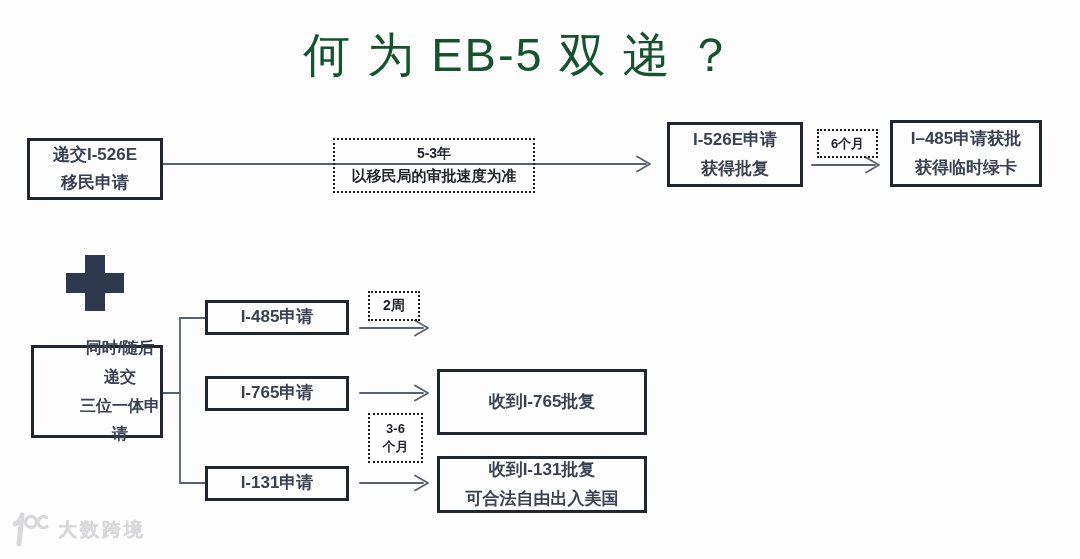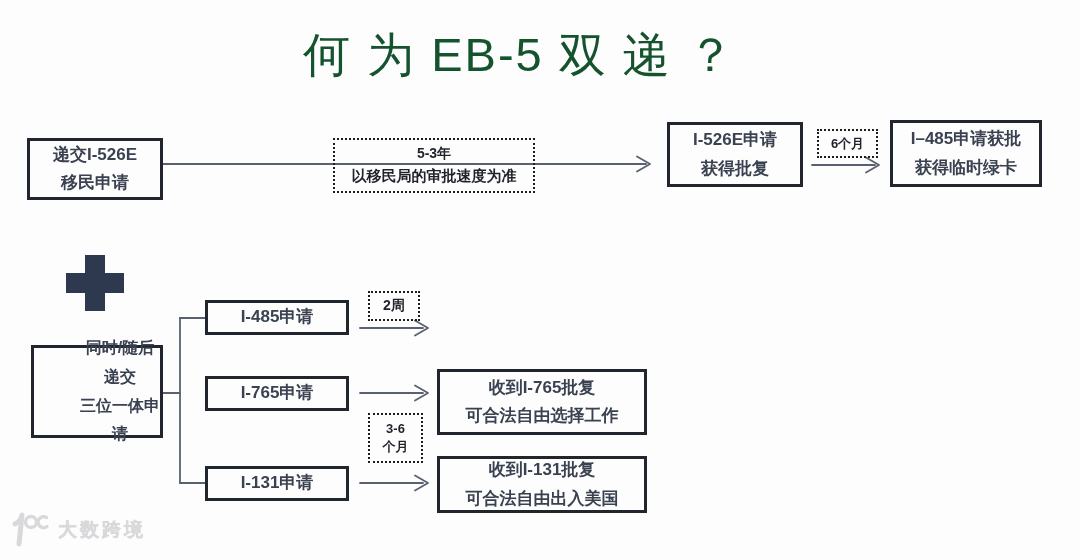--- a/index.html
+++ b/index.html
@@ -121,21 +121,20 @@
     <span>2周</span>
   </div>
 
   <div class="dbox" style="left:368px;top:413px;width:55px;height:50px;font-size:13px;line-height:1.4;">
     <span>3-6</span>
     <span>个月</span>
   </div>
 
   <div class="sbox fs17" style="left:437px;top:369px;width:210px;height:66px;justify-content:center;">
     <span>收到I-765批复</span>
-    <span>可合法自由选择工作</span>
   </div>
   <div class="sbox fs17" style="left:437px;top:456px;width:210px;height:57px;">
     <span>收到I-131批复</span>
     <span>可合法自由出入美国</span>
   </div>
 
   <div class="watermark">
     <svg width="44" height="36" viewBox="0 0 44 36" fill="none" stroke="#d9d9dc">
       <path d="M7,12 C11,10 13,7 14,3 L11,32" stroke-width="5" stroke-linecap="round" stroke-linejoin="round"></path>
       <circle cx="23" cy="10" r="5.5" stroke-width="3.4"></circle>

